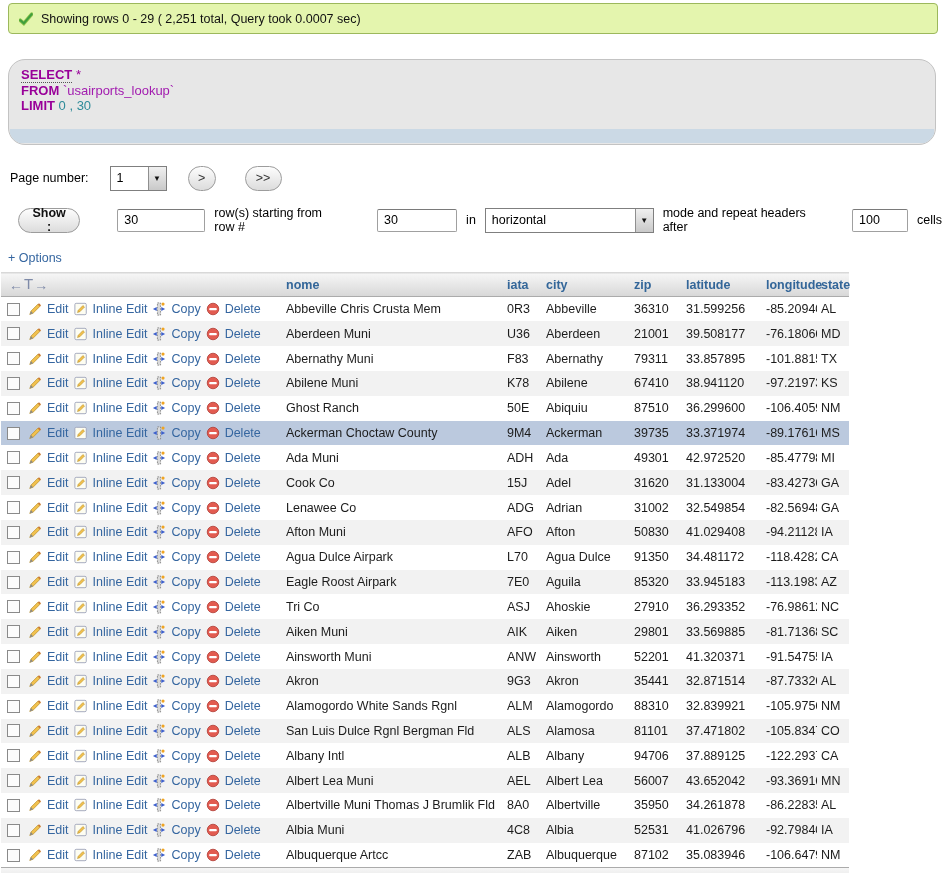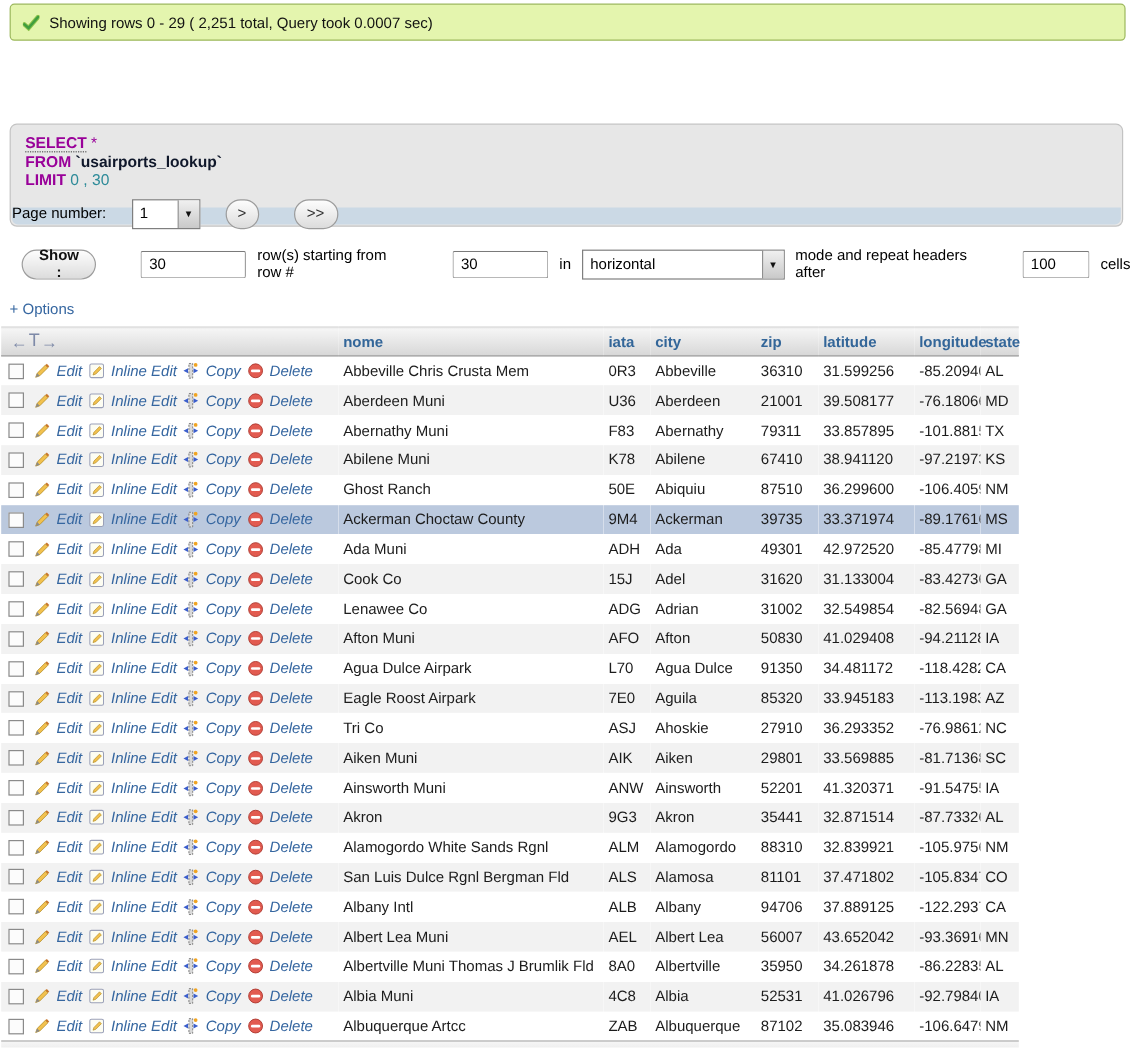--- a/index.html
+++ b/index.html
@@ -8,26 +8,26 @@
   .page { position:relative; width:942px; height:873px; overflow:hidden; }
 
   
   .msgbox { position:absolute; left:8px; top:3px; width:930px; height:31px;
     background:#E4F5AE; border:1px solid #9CB85C; border-radius:4px;
     display:flex; align-items:center; padding-left:10px; gap:8px; }
   .msgbox .txt { color:#111; }
 
   
   .sqlbox { position:absolute; left:8px; top:59px; width:928px; height:86px;
-    background:#E7E7E7; border:1px solid #C3C3C3; border-radius:6px; overflow:hidden;margin-top:44px; }
+    background:#E7E7E7; border:1px solid #C3C3C3; border-radius:17px; overflow:hidden; }
   .sqlinner { padding:7px 0 0 12px; line-height:15.5px; font-size:13px; }
   .kw { color:#990099; font-weight:bold; }
   .kw.dotted { border-bottom:1px dotted #555; }
   .sql-star { color:#990099; }
-  .sql-table { color:#0f172a;font-weight:bold; }
+  .sql-table { color:#a21caf; }
   .sql-num { color:#2E8B99; }
   .sqlfooter { position:absolute; left:1px; right:1px; bottom:1px; height:14px;
     background:#CBD9E5; border-radius:0 0 5px 5px; }
 
   
   .pagerow { position:absolute; left:10px; top:163px; height:30px;
     display:flex; align-items:center; gap:21px; }
   .showrow { position:absolute; left:10px; top:205px; height:30px;
     display:flex; align-items:center; gap:9px; }
   .pill { display:inline-flex; align-items:center; justify-content:center;
@@ -56,21 +56,21 @@
   .grid th.acts { color:#7E8AA8; font-weight:normal; }
   .arrowsT { display:inline-flex; align-items:center; gap:1px; color:#7E8AA8;
     font-size:14px; padding-left:4px; }
   .arrowsT .tmark { font-size:15px; margin-top:-2px; }
   .grid td { height:24.83px; padding:0 4px; font-size:12.5px; color:#1c1c1c;
     white-space:nowrap; overflow:hidden; vertical-align:middle; }
   tr.odd  td { background:#FFFFFF; }
   tr.even td { background:#F2F2F2; }
   tr.hl   td { background:#BBC9DE; }
   td.c-actions { padding-left:6px; }
-  .actwrap { display:flex; align-items:center; gap:5px;font-style:italic; }
+  .actwrap { display:flex; align-items:center; gap:5px; }
   .alink { color:#3566A0; text-decoration:none; cursor:pointer; }
   .cb { width:13px; height:13px; background:#FCFCFC; border:1px solid #8A8A8A;
     display:inline-block; margin-right:3px; cursor:pointer; }
   .icn { width:14px; height:14px; display:inline-block; vertical-align:middle; }
 
   .bottombar { position:absolute; left:1px; top:867px; width:848px; height:24px;
     background:linear-gradient(180deg,#F6F6F6,#D7D7D7); border-top:1px solid #ABABAB; }
 </style>
 </head>
 <body>

